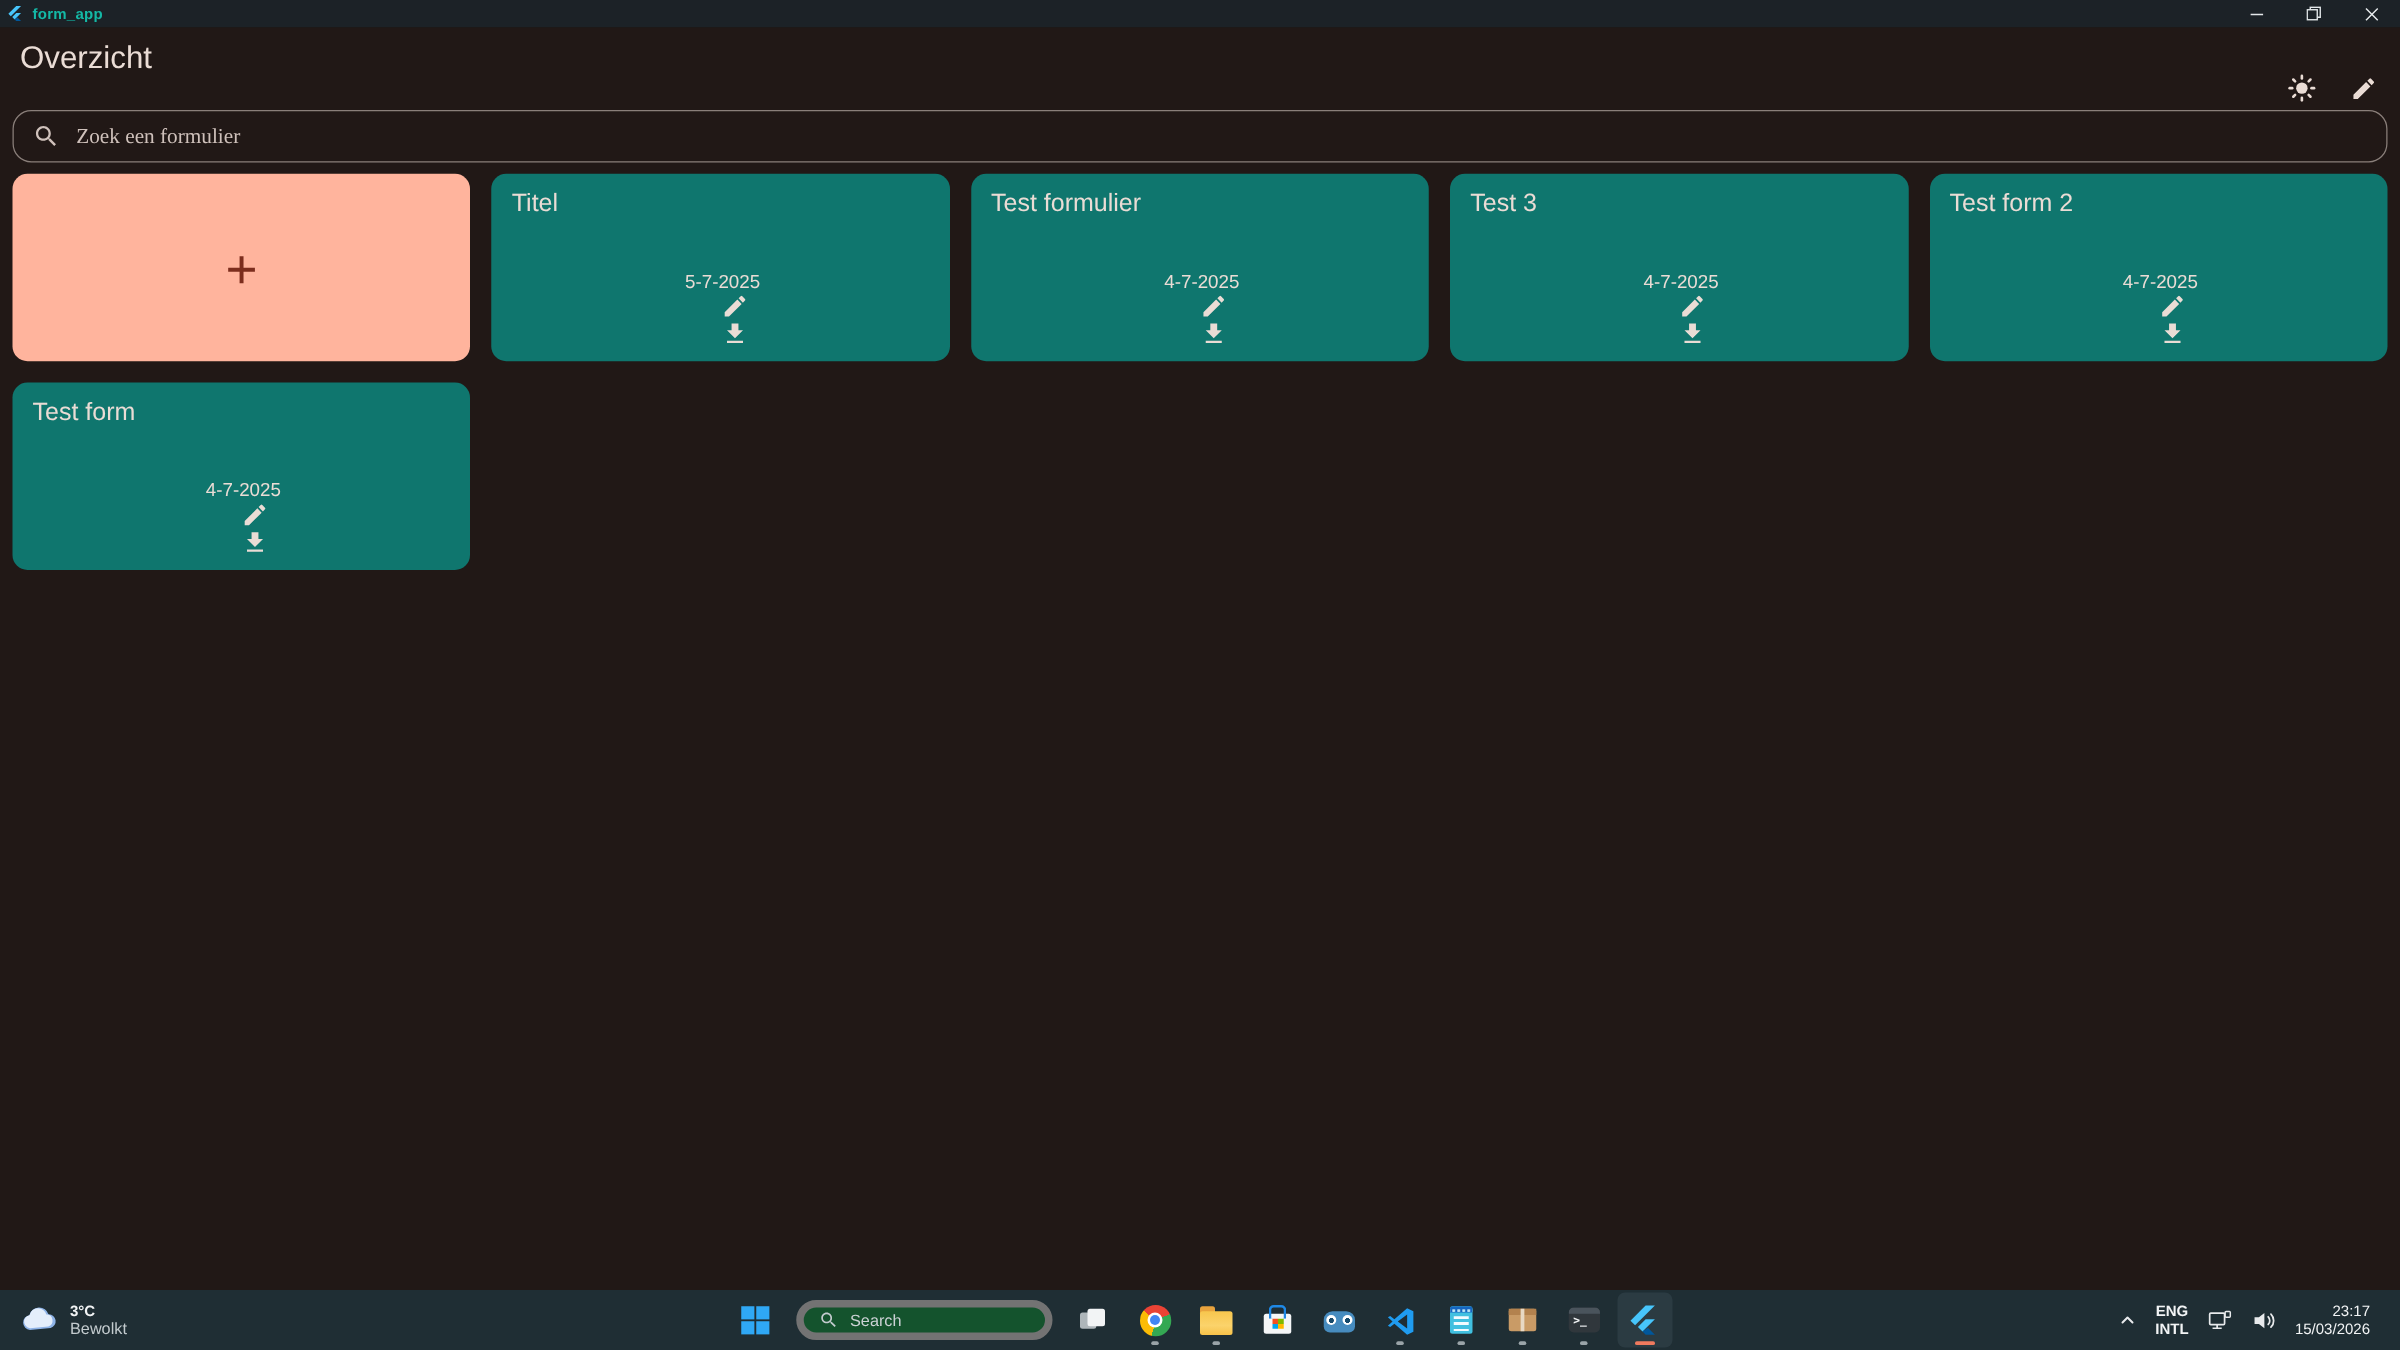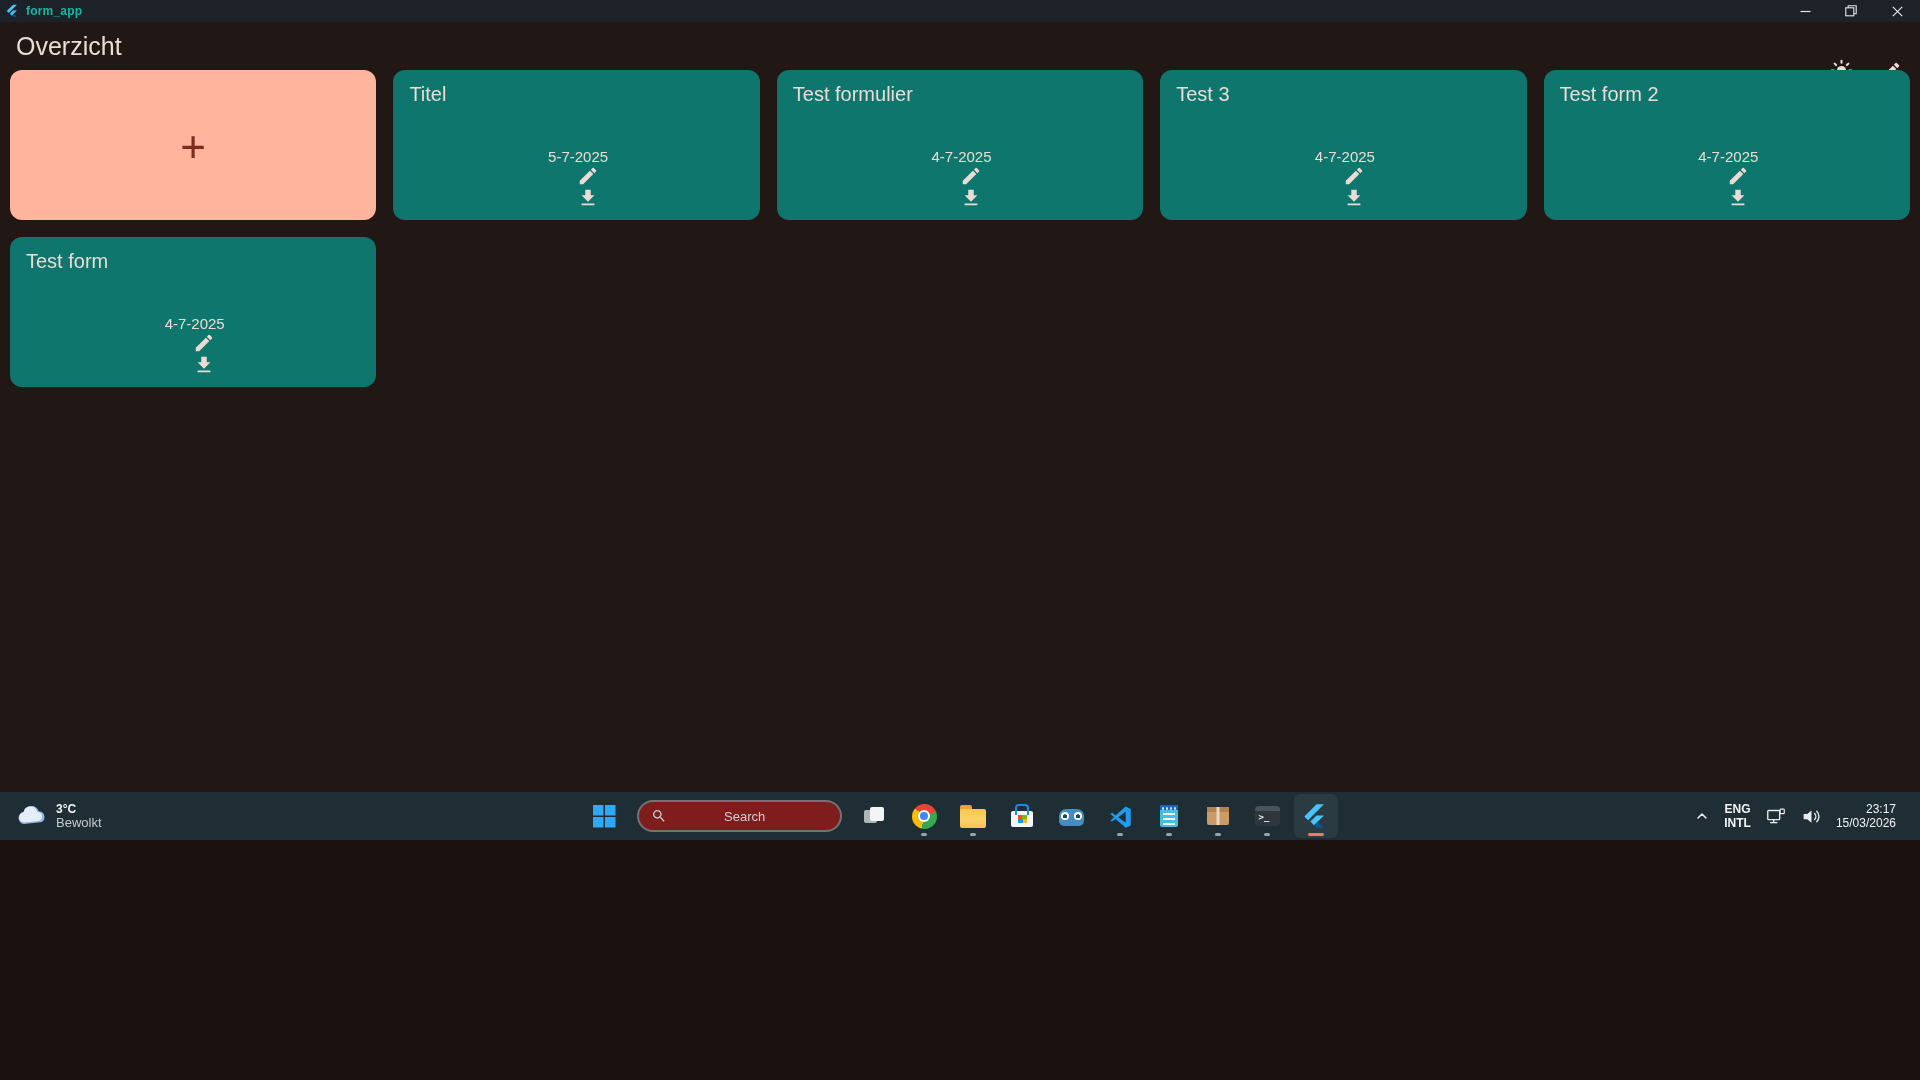--- a/index.html
+++ b/index.html
@@ -10,21 +10,21 @@
   .titlebar { height:22px; background:#1c2227; display:flex; align-items:center;
               color:#14b8a6; padding-left:6px; }
   .titlebar .app-ic { width:14px; height:14px; margin-right:6px; }
   .titlebar .tb-title { font-size:12px; font-weight:bold; letter-spacing:.2px; }
   .win-controls { margin-left:auto; display:flex; height:100%; }
   .win-btn { width:46px; height:100%; display:flex; align-items:center; justify-content:center;
              background:transparent; border:none; cursor:pointer; }
   .win-btn svg { display:block; }
 
   
-  .content { height:770px; padding:8px 10px 16px; background:#211816; position:relative; }
+  .content { height:1010px; padding:8px 10px 16px; background:#211816; position:relative; }
   .page-title { color:#eadcd5; font-size:25px; font-weight:normal; margin:2px 0 0 6px; }
   .header-actions { position:absolute; top:36px; right:18px; display:flex; align-items:center; gap:26px; }
   .icon-btn { background:transparent; border:none; padding:0; cursor:pointer; display:flex; align-items:center; }
 
   .searchbar { margin-top:27px; height:42px; border:1px solid #8a7f7a; border-radius:15px;
                display:flex; align-items:center; padding:0 6px 0 15px; background:transparent; }
   .searchbar input { flex:1; background:transparent; border:none; outline:none;
                      margin-left:13px; font-family:"Liberation Serif", serif; font-size:17px;
                      color:#eadcd5; }
   .searchbar input::placeholder { color:#cfc1bb; opacity:1; }
@@ -50,23 +50,23 @@
   .tb-center { position:absolute; left:50%; top:0; height:100%; transform:translateX(-50%);
                display:flex; align-items:center; gap:5px; }
   .tb-slot { width:44px; height:44px; display:flex; align-items:center; justify-content:center;
              position:relative; background:transparent; border:none; cursor:pointer; border-radius:6px; }
   .tb-slot.running::after { content:""; position:absolute; bottom:2px; left:50%; transform:translateX(-50%);
              width:6px; height:3px; border-radius:2px; background:#9aa4a8; }
   .tb-slot.active { background:#2b3b42; }
   .tb-slot.active::after { content:""; position:absolute; bottom:2px; left:50%; transform:translateX(-50%);
              width:16px; height:3px; border-radius:2px; background:#ef7a5e; }
 
-  .tb-search { width:205px; height:32px; border-radius:16px; background:#7f1d1d;
-               border:2px solid #737373; display:flex; align-items:center; padding:0 12px;
-               margin:0 6px; cursor:text;gap:48px; }
+  .tb-search { width:205px; height:32px; border-radius:16px; background:#14532d;
+               border:6px solid #737373; display:flex; align-items:center; padding:0 12px;
+               margin:0 6px; cursor:text; }
   .tb-search span.txt { color:#ccd2d5; font-size:13px; margin-left:9px; }
 
   .tb-tray { margin-left:auto; display:flex; align-items:center; gap:14px; padding-right:24px; height:100%; }
   .tray-lang { color:#f2f4f5; font-size:12px; line-height:14px; text-align:center; font-weight:bold; cursor:pointer; }
   .tray-clock { color:#f2f4f5; font-size:12px; line-height:14px; text-align:right; cursor:pointer; }
 
   
   .chrome-ic { width:25px; height:25px; border-radius:50%;
       background:conic-gradient(from -50deg, #ea4335 0 115deg, #34a853 115deg 245deg, #fbbc05 245deg 360deg);
       display:flex; align-items:center; justify-content:center; }
@@ -169,20 +169,26 @@
         </g>
       </svg>
     </button>
     <button class="icon-btn">
       <svg width="22" height="22" viewBox="0 0 24 24">
         <path fill="#eadcd5" d="M3 17.25V21h3.75L17.81 9.94l-3.75-3.75L3 17.25zM20.71 7.04c.39-.39.39-1.02 0-1.41l-2.34-2.34a.9959.9959 0 0 0-1.41 0l-1.83 1.83 3.75 3.75 1.83-1.83z"></path>
       </svg>
     </button>
   </div>
 
+  <div class="searchbar">
+    <svg width="22" height="22" viewBox="0 0 24 24">
+      <path fill="#cfc1bb" d="M15.5 14h-.79l-.28-.27C15.41 12.59 16 11.11 16 9.5 16 5.91 13.09 3 9.5 3S3 5.91 3 9.5 5.91 16 9.5 16c1.61 0 3.09-.59 4.23-1.57l.27.28v.79l5 4.99L20.49 19l-4.99-5zm-6 0C7.01 14 5 11.99 5 9.5S7.01 5 9.5 5 14 7.01 14 9.5 11.99 14 9.5 14z"></path>
+    </svg>
+    <input type="text" placeholder="Zoek een formulier" style="">
+  </div>
 
   <div class="grid">
     <div class="card card-add">
       <span class="plus-glyph">+</span>
     </div>
 
     <div class="card">
       <div class="card-title">Titel</div>
       <div class="card-footer">
         <span class="card-date">5-7-2025</span>

